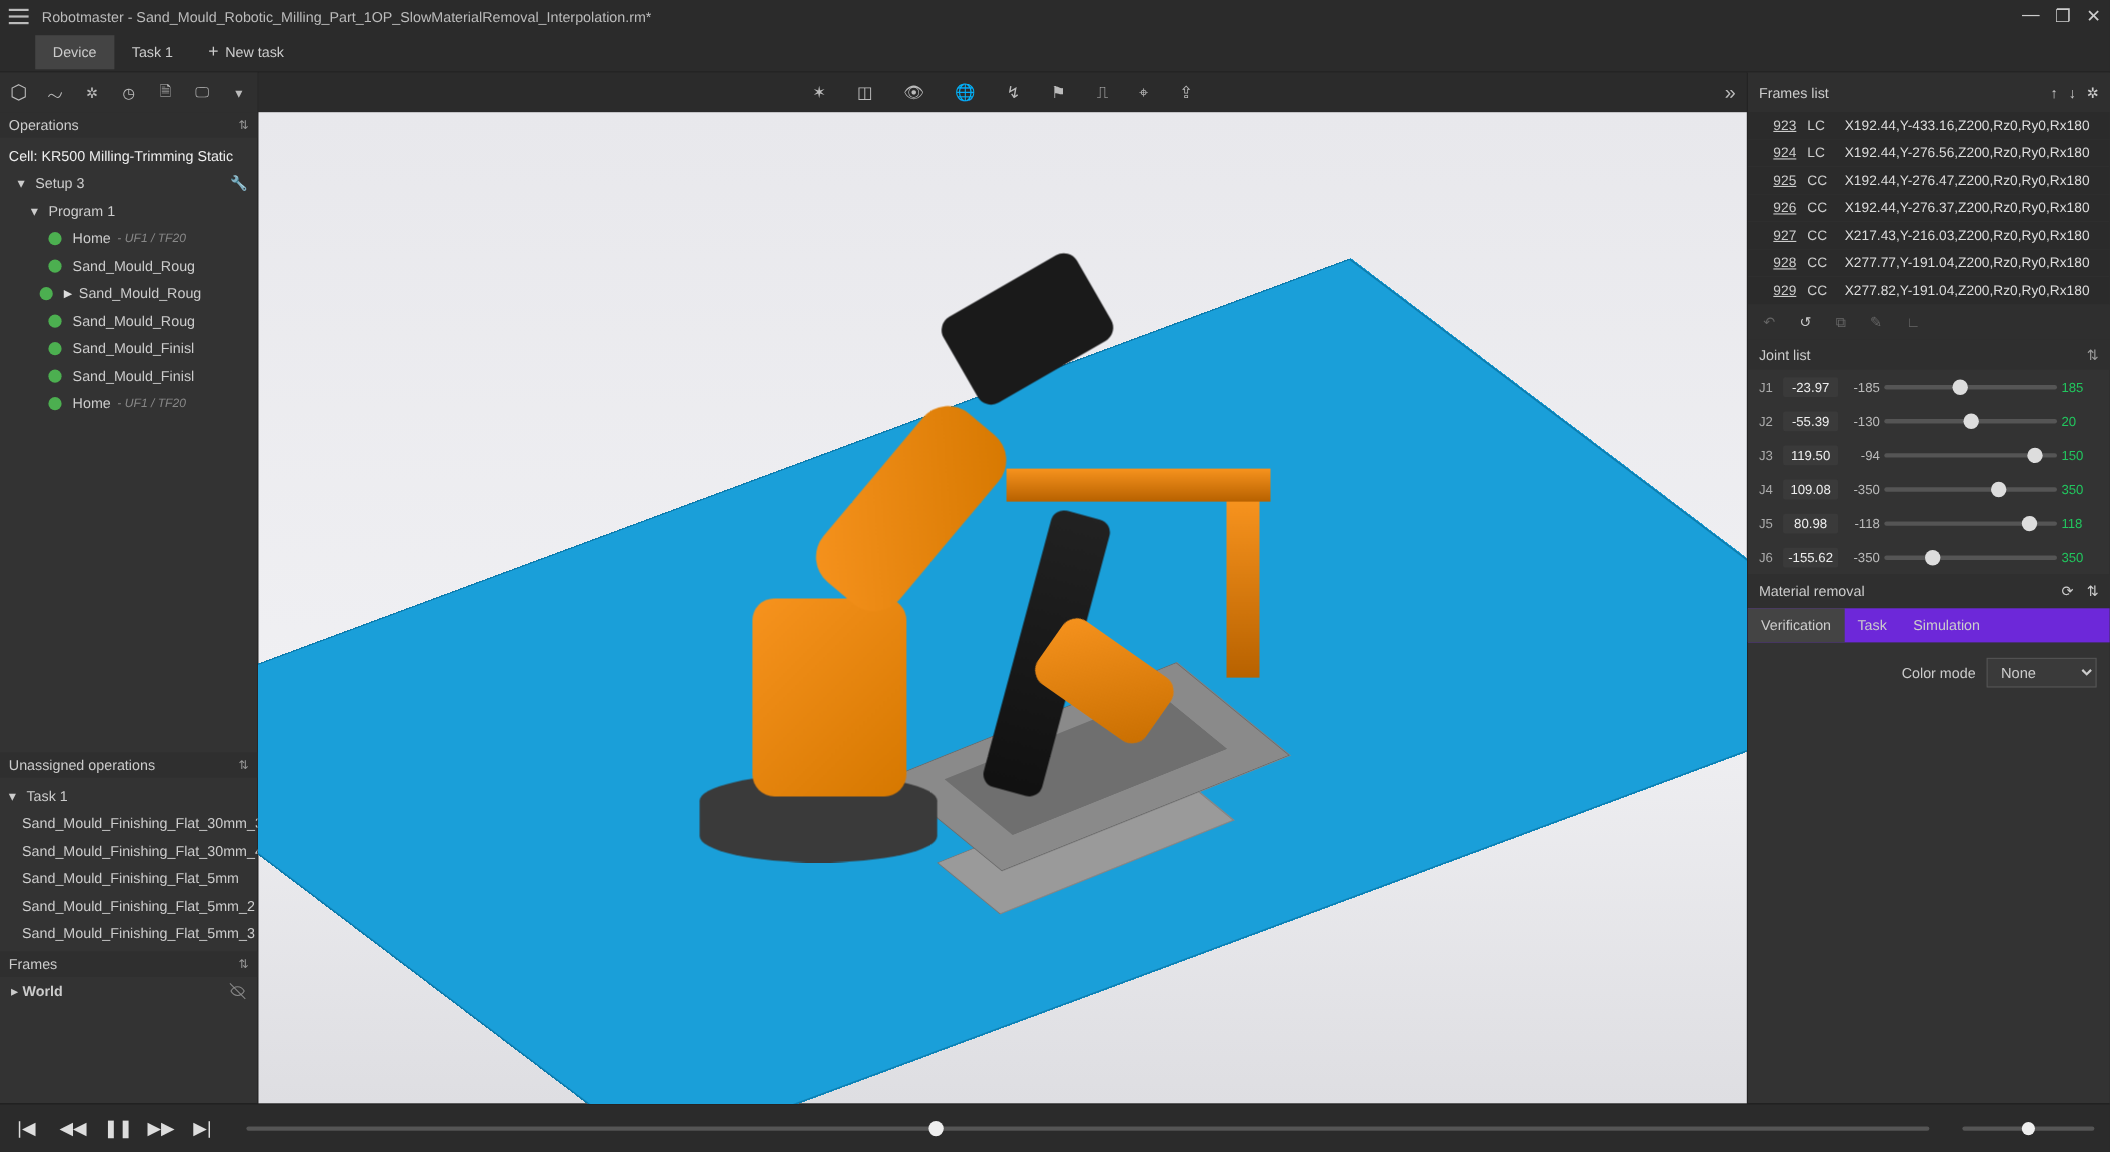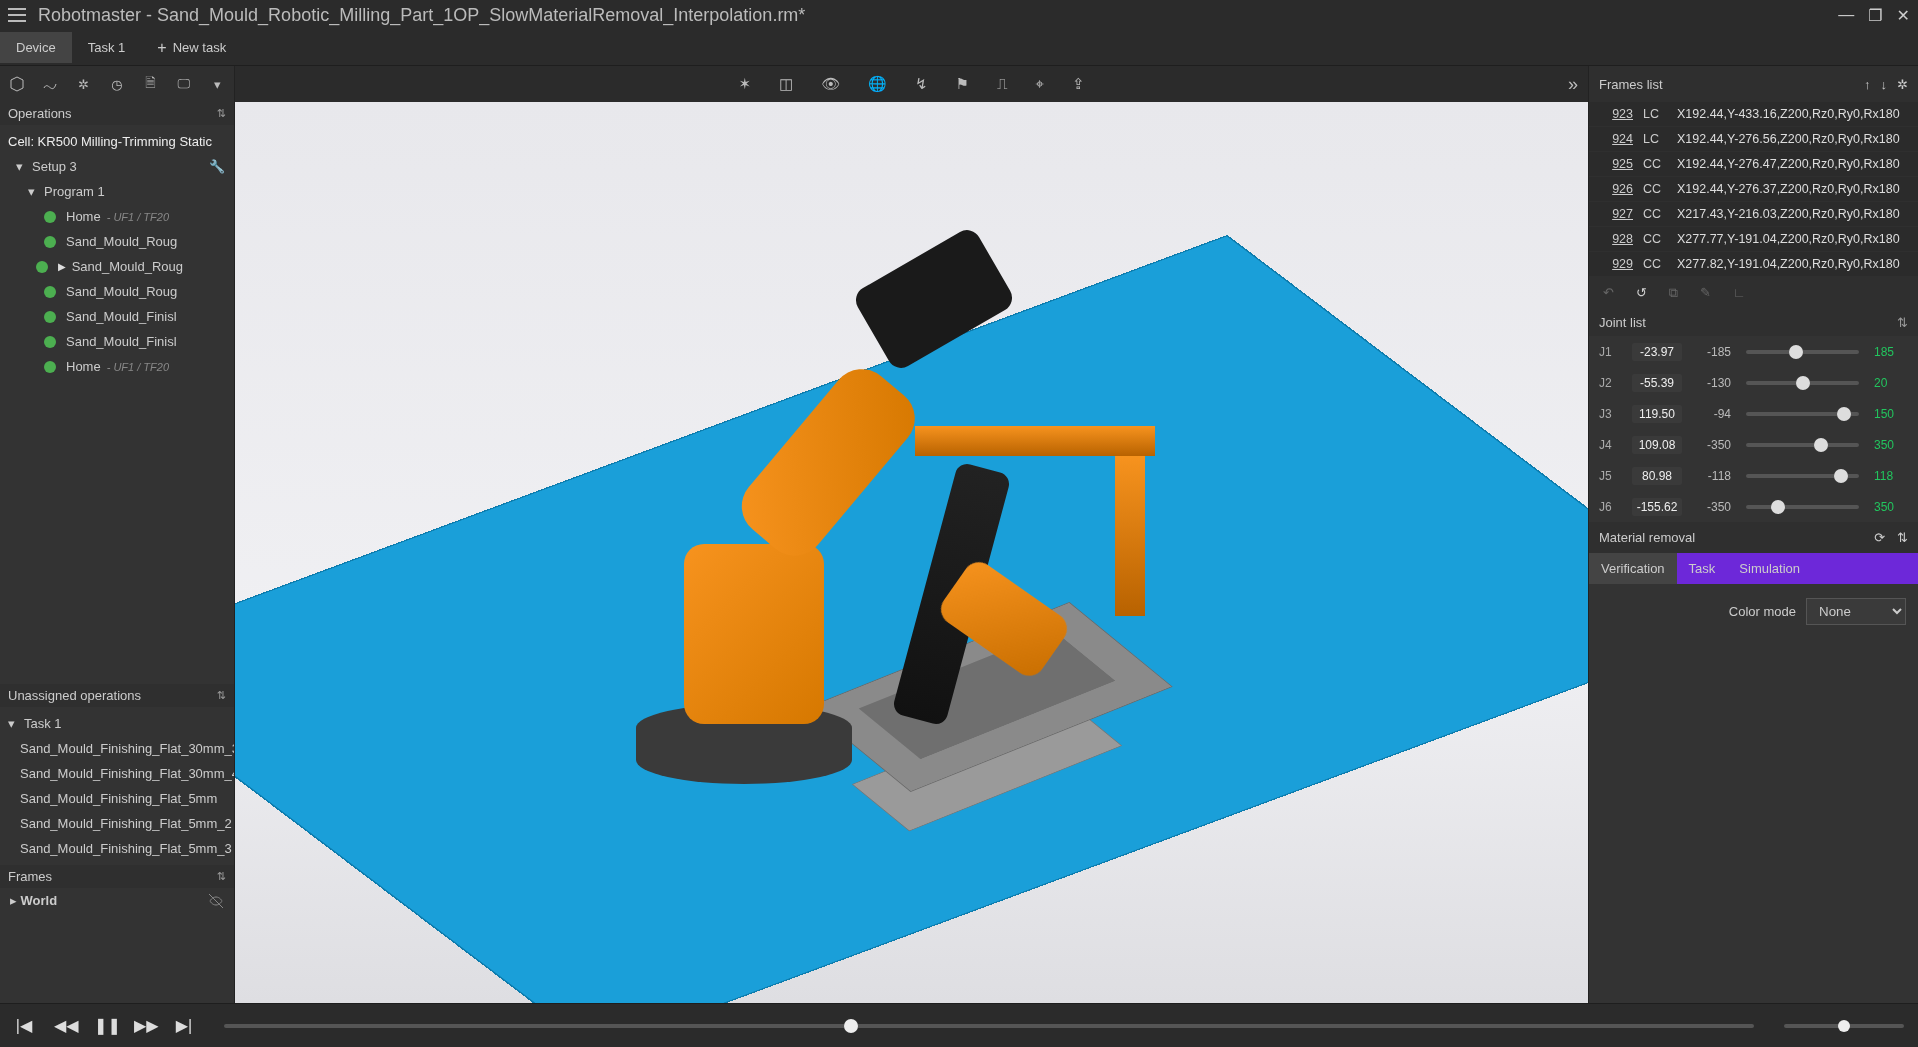--- a/index.html
+++ b/index.html
@@ -3,26 +3,26 @@
 <meta charset="utf-8">
 <style>
 * { box-sizing: border-box; margin: 0; padding: 0; font-family: "Segoe UI", Arial, sans-serif; }
 html, body { width: 100%; height: 100%; background: #2b2b2b; color: #ccc; overflow: hidden; font-size: 13px; }
 .app { display: flex; flex-direction: column; width: 1918px; height: 1047px; background: #2b2b2b; }
 
 
 .titlebar { display: flex; align-items: center; height: 30px; background: #2b2b2b; padding: 0 8px; }
 .titlebar .hamburger { width: 18px; height: 14px; margin-right: 12px; display:flex; flex-direction:column; justify-content:space-between; cursor:pointer;}
 .titlebar .hamburger span { height:2px; background:#bbb; }
-.titlebar .title { color: #bbb; font-size: 18px; flex: 1; }
+.titlebar .title { color: #bbb; font-size: 13px; flex: 1; }
 .titlebar .winbtns { display:flex; gap:14px; color:#ccc; font-size:16px; }
 .titlebar .winbtns span { cursor:pointer; }
 
 
-.tabbar { display:flex; align-items:center; height:36px; background:#2b2b2b; border-bottom:1px solid #1e1e1e; }
+.tabbar { display:flex; align-items:center; height:36px; background:#2b2b2b; border-bottom:1px solid #1e1e1e;padding-left:32px; }
 .tabbar .tab { padding: 8px 16px; color:#ccc; cursor:pointer; }
 .tabbar .tab.active { background:#444; }
 .tabbar .newtask { display:flex; align-items:center; gap:6px; padding:6px 12px; margin-left:4px; color:#ccc; cursor:pointer; }
 .tabbar .newtask .plus { font-size:16px; }
 
 
 .main { flex:1; display:flex; min-height:0; }
 
 
 .left { width:235px; background:#333; display:flex; flex-direction:column; border-right:1px solid #222; }
@@ -76,21 +76,21 @@
 .pointlist { background:#2b2b2b; }
 .point-row { display:flex; align-items:center; height:25px; padding:0 10px; color:#ddd; font-size:12.5px; gap:10px; border-bottom:1px solid #2f2f2f; }
 .point-row .idx { width:34px; text-align:right; color:#ccc;text-decoration:underline; }
 .point-row .type { width:24px; color:#ccc; }
 .point-row .coords { flex:1; white-space:nowrap; overflow:hidden; }
 .pt-toolbar { display:flex; gap:22px; padding:8px 14px; color:#666; background:#2f2f2f; }
 .pt-toolbar .ico { cursor:pointer; }
 .pt-toolbar .ico.active { color:#ccc; }
 
 .joint-header { display:flex; align-items:center; justify-content:space-between; padding:6px 10px; color:#ccc; background:#2f2f2f; }
-.joint-row { display:flex; align-items:center; height:31px; padding:0 10px; gap:15px; }
+.joint-row { display:flex; align-items:center; height:31px; padding:0 10px; gap:4px; }
 .joint-row .jlabel { width:18px; color:#aaa; font-size:12px; }
 .joint-row .jval { width:50px; background:#3a3a3a; color:#eee; font-size:12px; text-align:center; padding:2px 0; border-radius:2px; }
 .joint-row .jmin { width:34px; color:#bbb; font-size:12px; text-align:right; }
 .joint-row .jmax { width:34px; color:#22c55e; font-size:12px; text-align:left; }
 .joint-row .slider { flex:1; height:4px; background:#555; position:relative; border-radius:2px; }
 .joint-row .slider .thumb { position:absolute; top:50%; width:14px; height:14px; background:#ddd; border-radius:50%; transform:translate(-50%,-50%); }
 
 .matrem-header { display:flex; align-items:center; padding:8px 10px; color:#ccc; background:#2f2f2f; }
 .matrem-header .sp { flex:1; }
 .matrem-header .ico { margin-left:12px; cursor:pointer; color:#ccc; }

